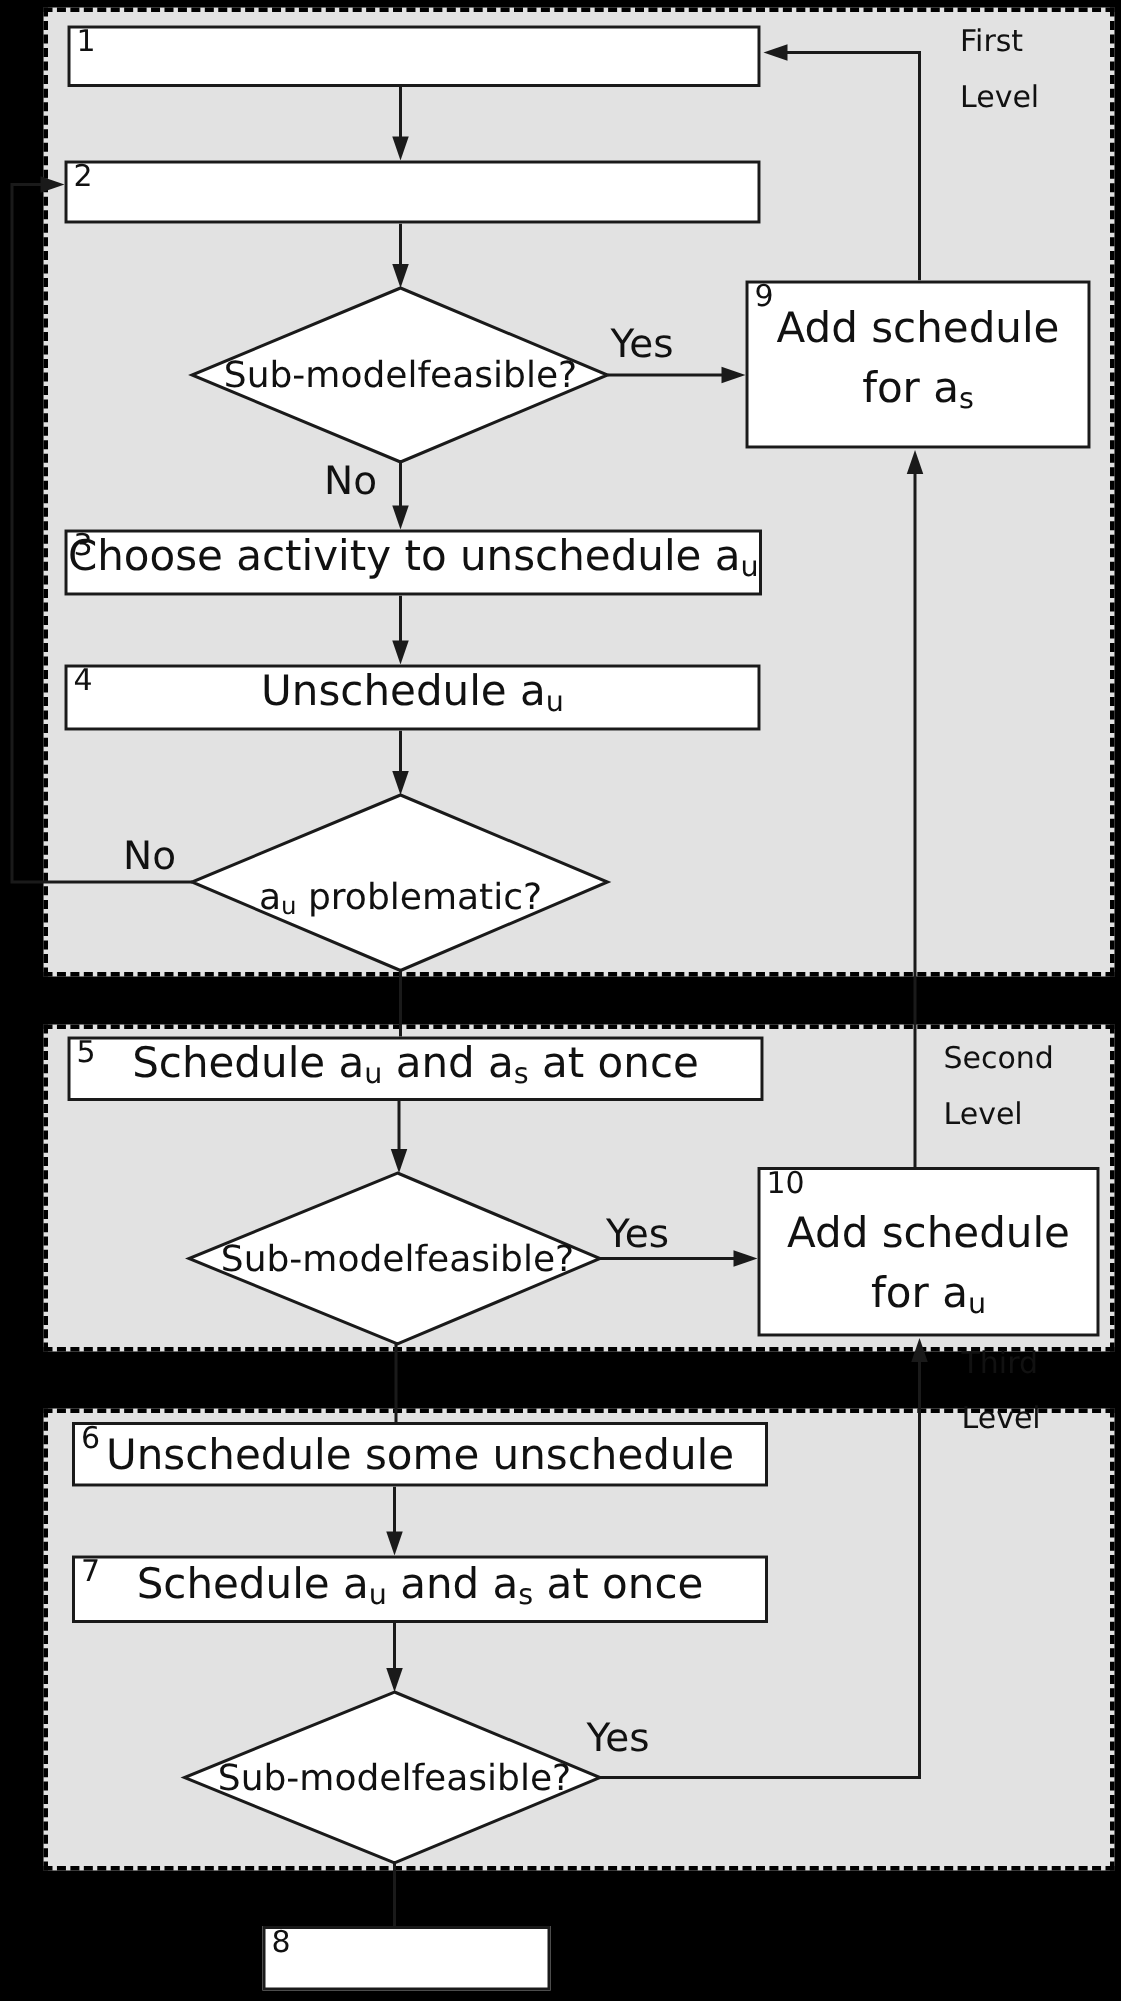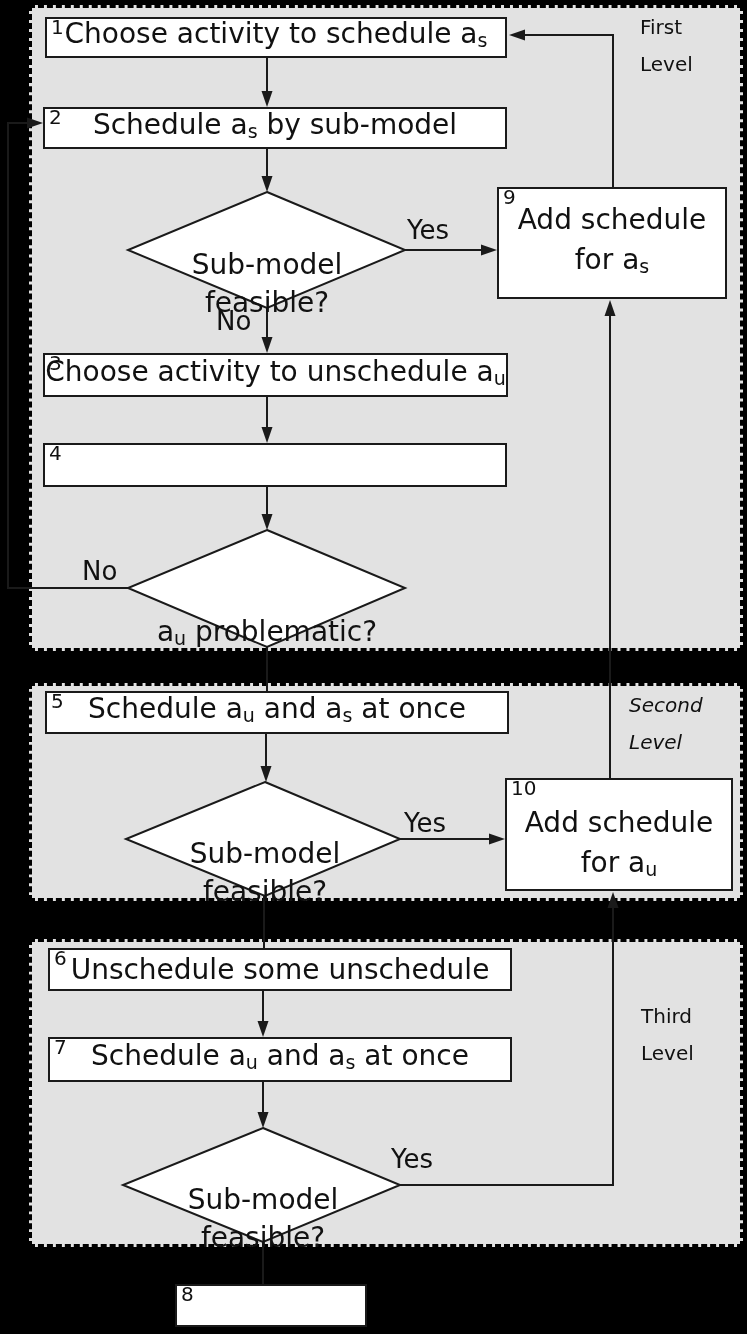--- a/index.html
+++ b/index.html
@@ -24,22 +24,22 @@
   .p-n2{left:43px;top:107px;width:464px;height:42px;}
   .p-n3{left:43px;top:353px;width:465px;height:44px;}
   .p-n4{left:43px;top:443px;width:464px;height:44px;}
   .p-n9{left:497px;top:187px;width:230px;height:112px;line-height:40px;}
   .p-n5{left:45px;top:691px;width:464px;height:43px;}
   .p-n10{left:505px;top:778px;width:228px;height:113px;line-height:40px;align-items:flex-end;}
   .p-n6{left:48px;top:948px;width:464px;height:43px;}
   .p-n7{left:48px;top:1037px;width:464px;height:45px;}
   .p-n8{left:175px;top:1284px;width:192px;height:43px;font-size:29px;}
   .dtext{
-    position:absolute;display:flex;flex-direction:column;align-items:center;justify-content:center;
-    text-align:center;font-size:28px;line-height:38px;margin-top:34px;
+    position:absolute;display:flex;flex-direction:row;align-items:center;justify-content:center;
+    text-align:center;font-size:24px;line-height:38px;
   }
   .p-d1{left:157px;top:212px;width:220px;height:76px;}
   .p-d2{left:142px;top:581px;width:250px;height:40px;}
   .p-d3{left:155px;top:801px;width:220px;height:76px;}
   .p-d4{left:153px;top:1147px;width:220px;height:76px;}
   .sub{font-size:0.68em;vertical-align:-0.22em;}
   .tline{white-space:pre;}
   .elabel{position:absolute;font-size:26px;line-height:28px;text-align:right;}
   .p-yes1{left:407px;top:216px;}
   .p-no1{left:216px;top:307px;}
@@ -113,41 +113,38 @@
     <g fill="#ffffff" stroke="#1a1a1a" stroke-width="2">
       <polygon points="267,192 405,250 267,308 128,250"></polygon>
       <polygon points="267,530 405,588 267,647 128,588"></polygon>
       <polygon points="265,782 400,839 265,896 126,839"></polygon>
       <polygon points="263,1128 400,1185 263,1242 123,1185"></polygon>
     </g>
   </svg>
 
   <div class="node p-n1">
     <span class="num">1</span>
-    <div class="ntext">
-        <div class="tline"><span>Choose activity to schedule a</span><span class="sub">s</span></div>
-      </div>
   </div>
 
   <div class="node p-n2">
     <span class="num">2</span>
-    <div class="ntext">
-        <div class="tline"><span>Schedule a</span><span class="sub">s</span><span> by sub-model</span></div>
-      </div>
   </div>
 
   <div class="node p-n3">
     <span class="num">3</span>
     <div class="ntext">
         <div class="tline"><span>Choose activity to unschedule a</span><span class="sub">u</span></div>
       </div>
   </div>
 
   <div class="node p-n4">
     <span class="num">4</span>
+    <div class="ntext">
+        <div class="tline"><span>Unschedule a</span><span class="sub">u</span></div>
+      </div>
   </div>
 
   <div class="node p-n9">
     <span class="num">9</span>
     <div class="ntext">
         <div class="tline"><span>Add schedule</span></div>
         <div class="tline"><span>for a</span><span class="sub">s</span></div>
       </div>
   </div>
 
@@ -203,22 +200,22 @@
   <div class="elabel p-yes1">Yes</div>
   <div class="elabel p-no1">No</div>
   <div class="elabel p-no2">No</div>
   <div class="elabel p-yes2">Yes</div>
   <div class="elabel p-yes3">Yes</div>
 
   <div class="level" style="left:640px;top:9px;">
     <div>First</div>
     <div>Level</div>
   </div>
-  <div class="level" style="left:629px;top:687px;font-style:italic;">
+  <div class="level" style="left:629px;top:687px;">
     <div>Second</div>
     <div>Level</div>
   </div>
-  <div class="level" style="left:641px;top:998px;">
+  <div class="level" style="left:641px;top:890px;">
     <div>Third</div>
     <div>Level</div>
   </div>
 
 </div>
 
 </body></html>

